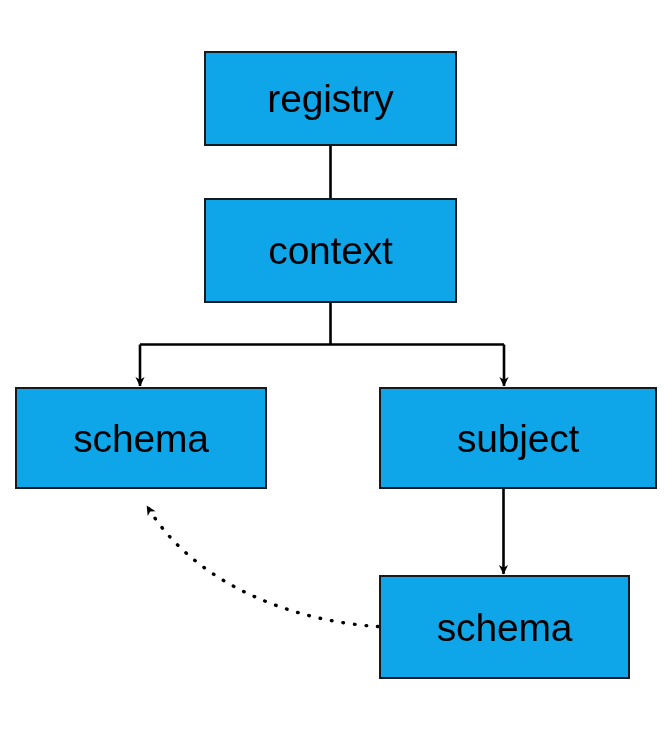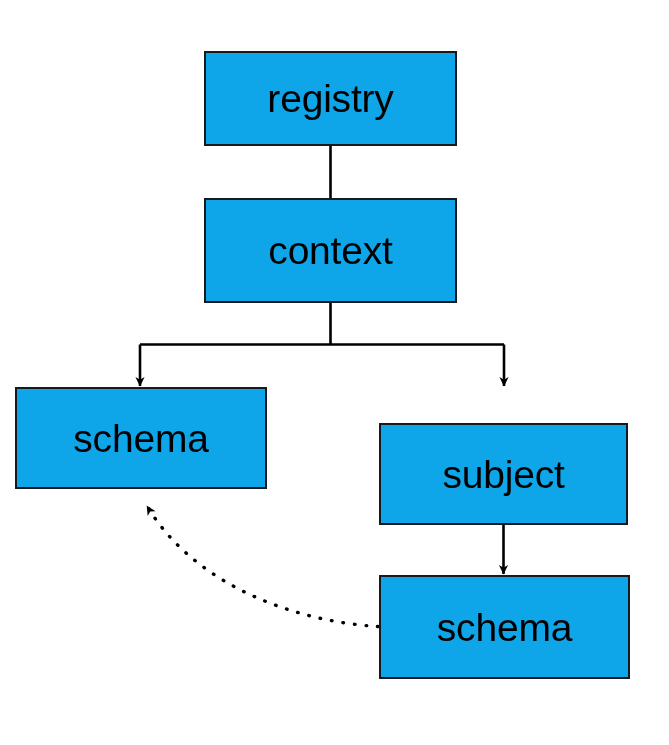--- a/index.html
+++ b/index.html
@@ -40,21 +40,21 @@
     font-size: 39px;
     line-height: 1;
     color: #000000;
     letter-spacing: -0.2px;
     white-space: nowrap;
     user-select: none;
   }
   #node-registry { left: 204px; top: 51px;  width: 253px; height: 95px; }
   #node-context  { left: 204px; top: 198px; width: 253px; height: 105px; }
   #node-schema   { left: 15px;  top: 387px; width: 252px; height: 102px; }
-  #node-subject  { left: 379px; top: 387px; width: 249px; height: 102px; margin-top: 36px; }
+  #node-subject  { left: 379px; top: 387px; width: 278px; height: 102px; }
   #node-version  { left: 379px; top: 575px; width: 251px; height: 104px; }
 </style>
 </head>
 <body>
 
 <div id="diagram-canvas">
 
   <svg id="edge-layer" viewBox="0 0 669 745" width="669" height="745" xmlns="http://www.w3.org/2000/svg">
     <defs>
       <marker id="arrowhead-solid" markerWidth="11" markerHeight="11" refX="9.4" refY="5" orient="auto" markerUnits="userSpaceOnUse">

